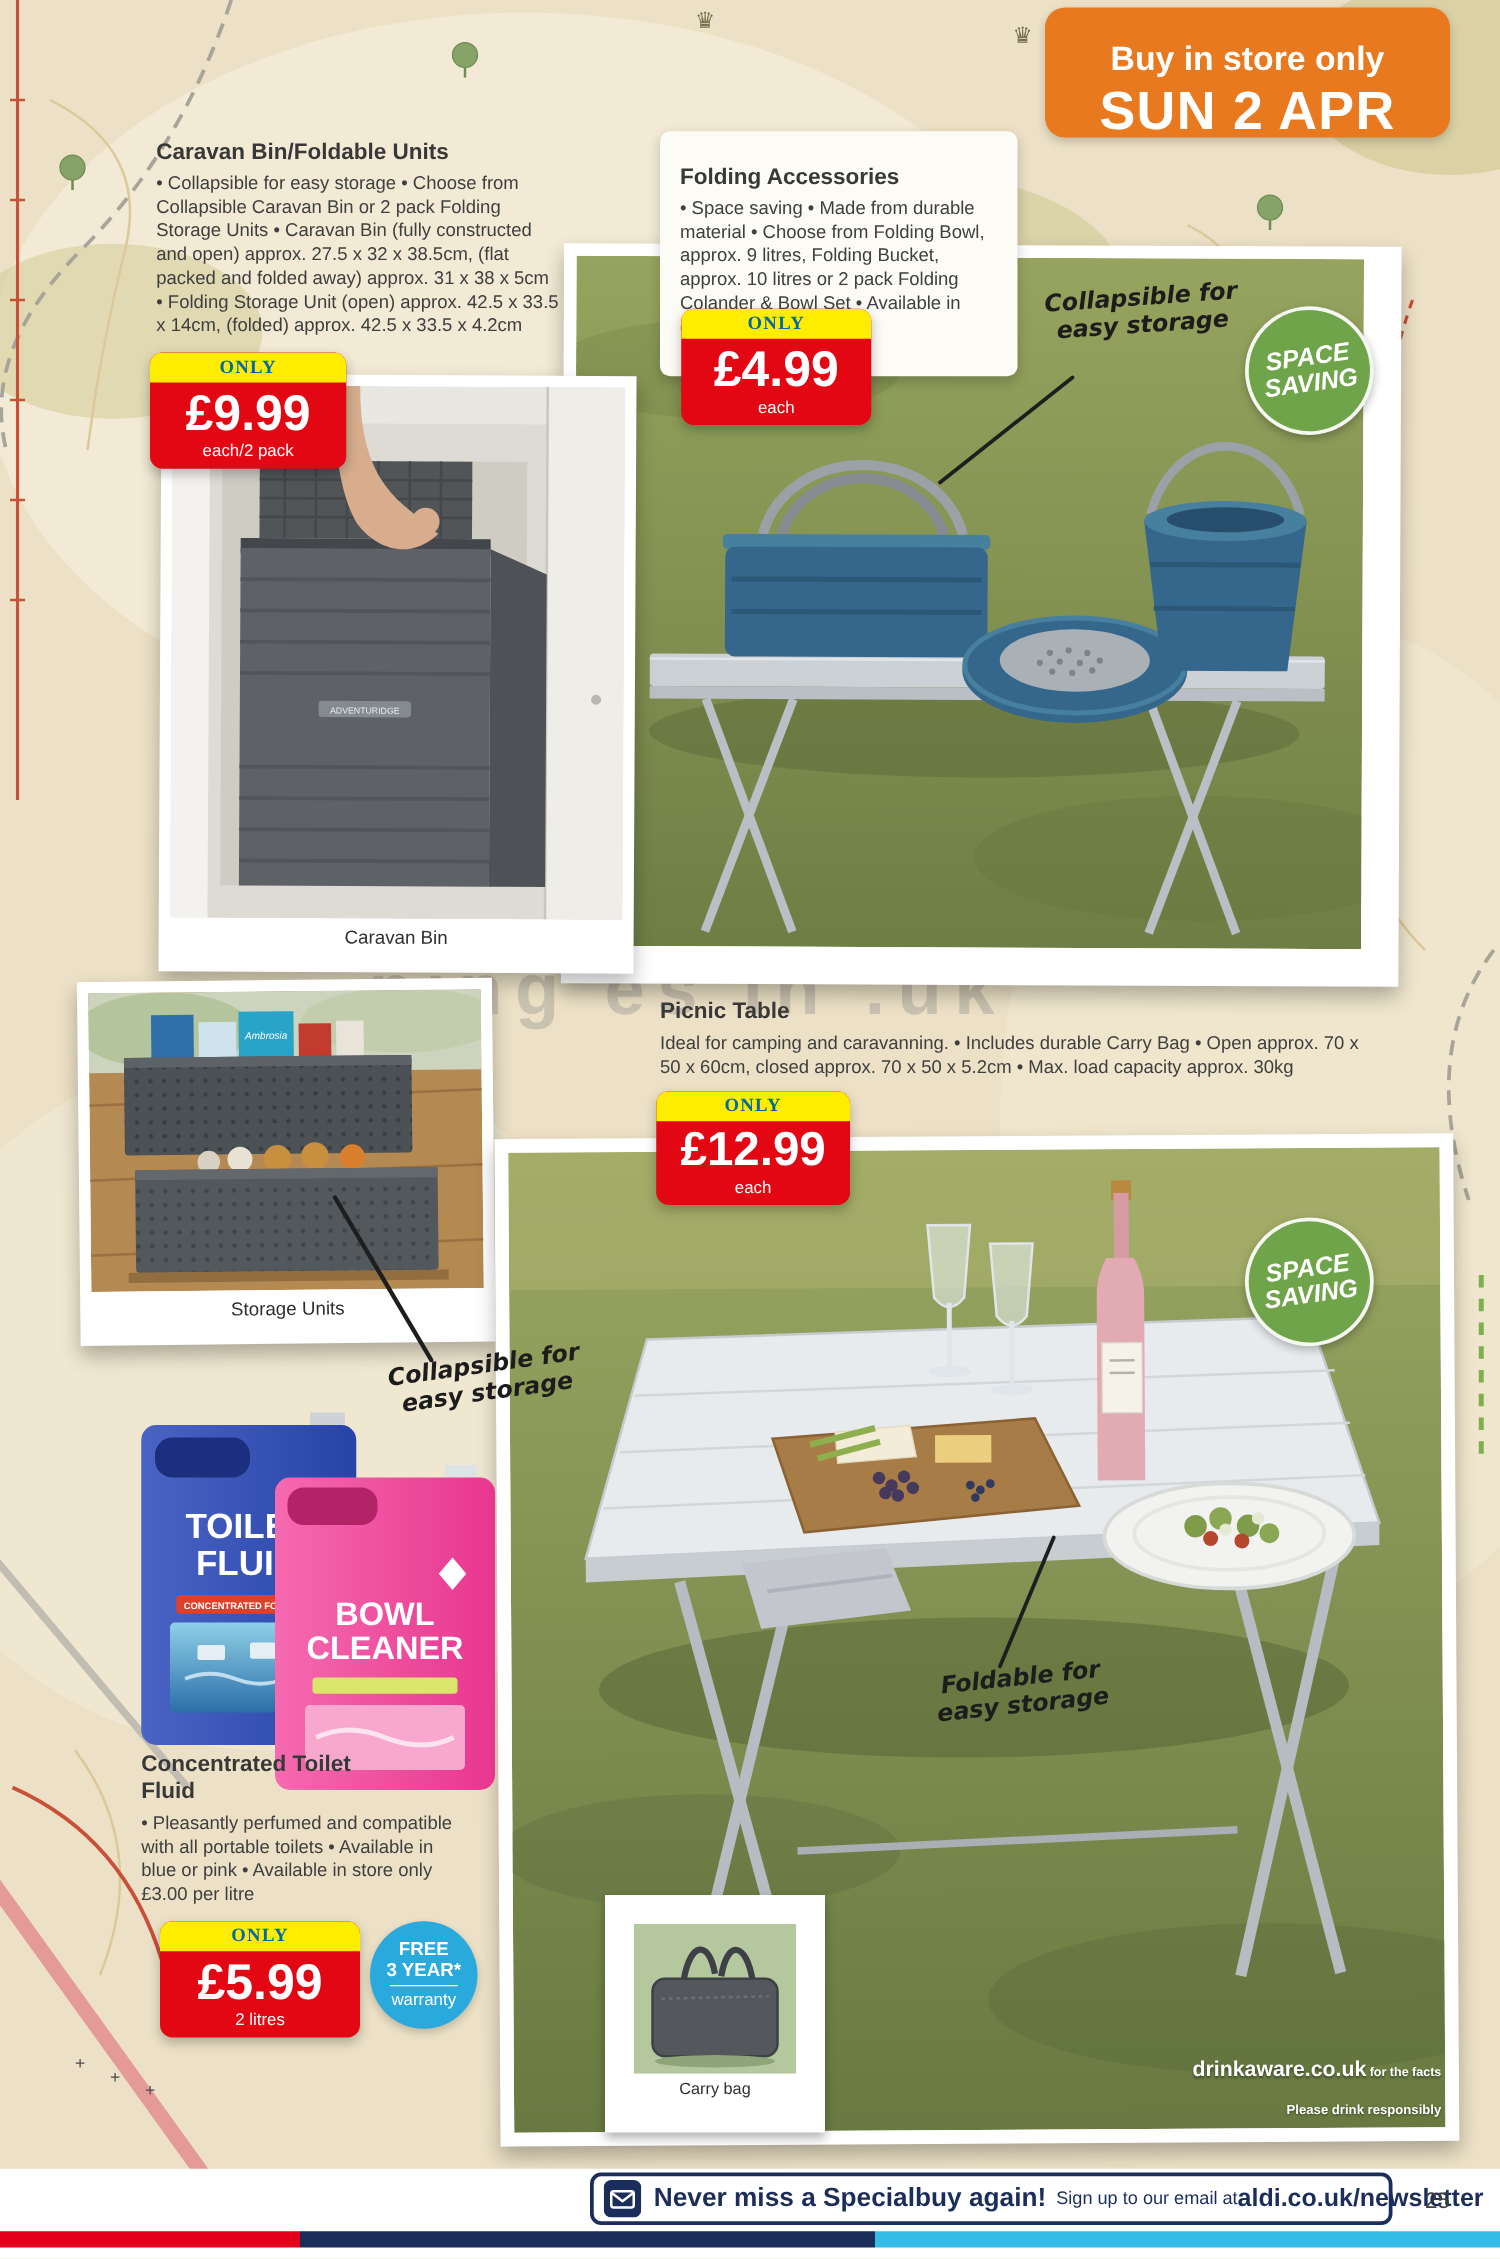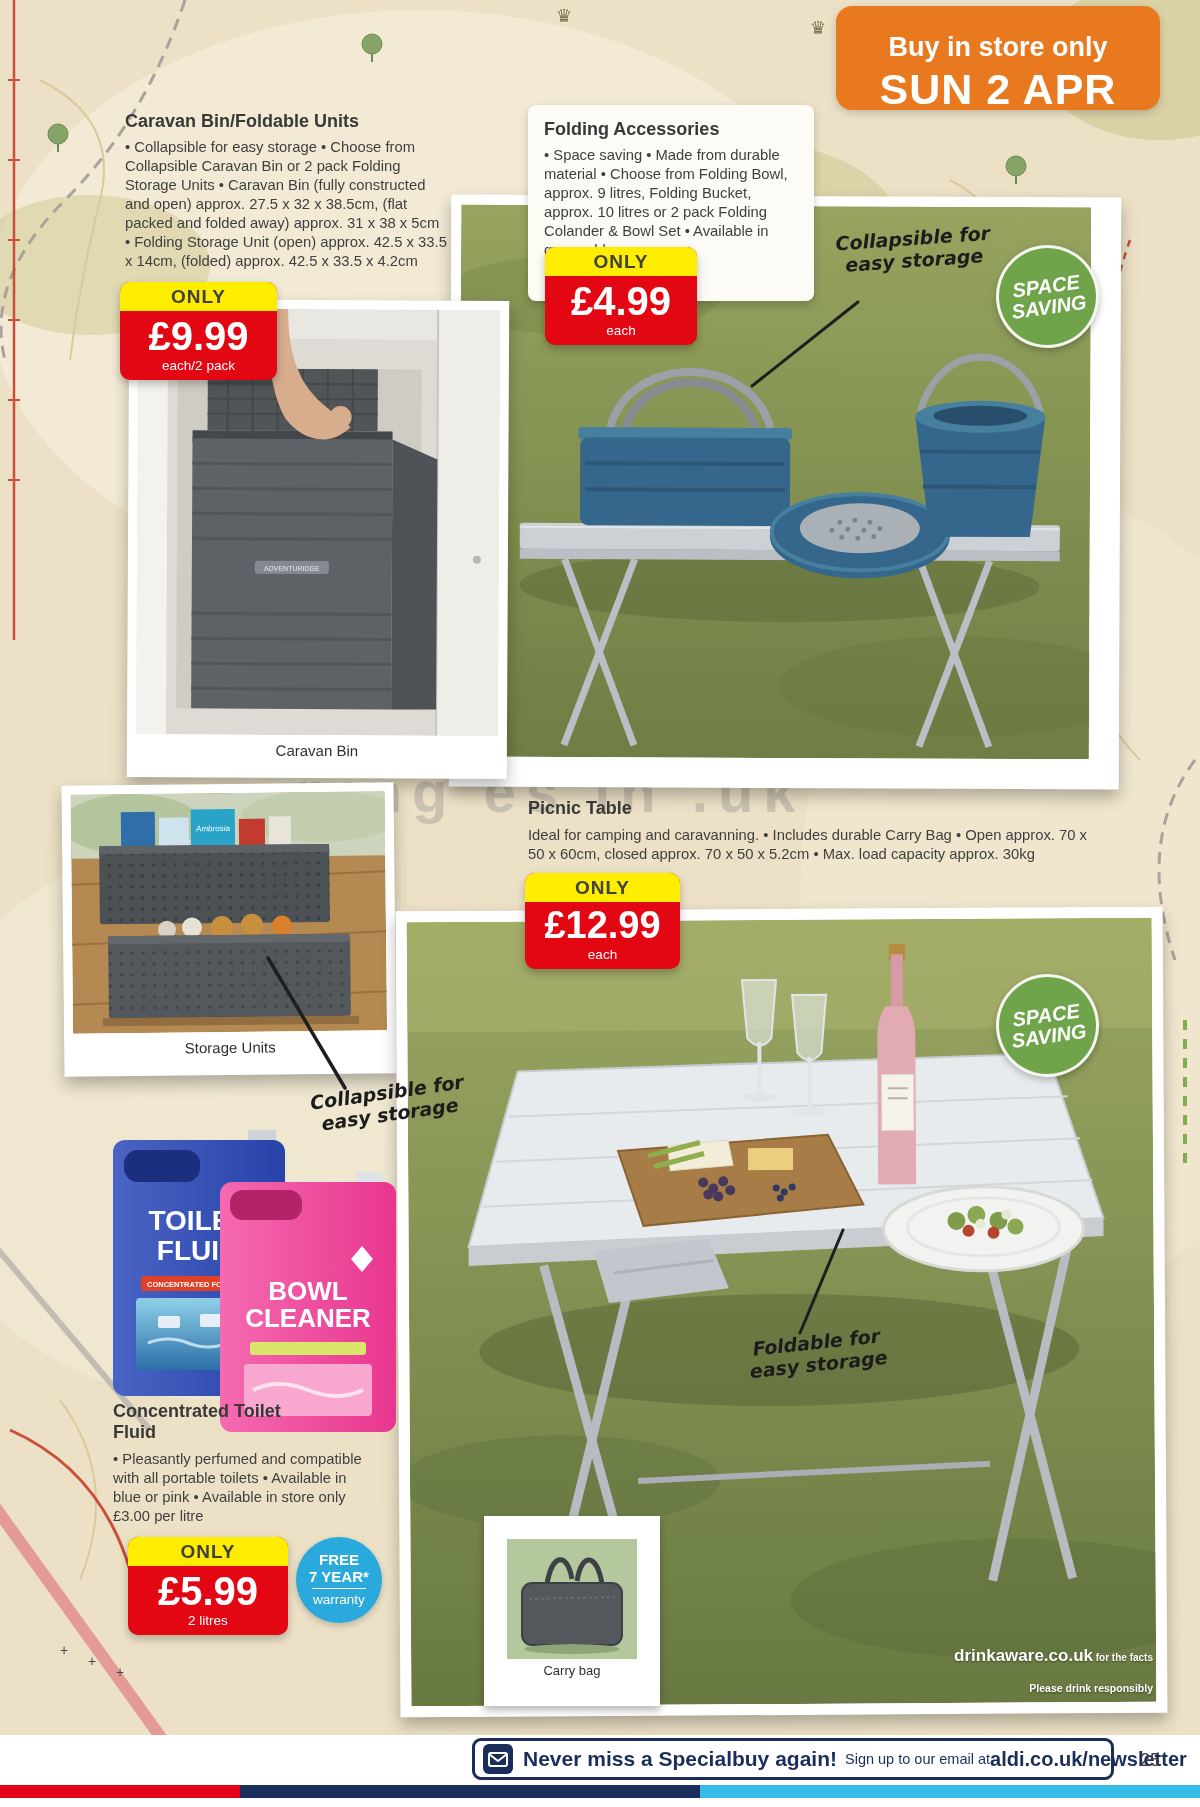--- a/index.html
+++ b/index.html
@@ -26,33 +26,33 @@
   .banner .l1{font-size:27px;font-weight:bold;margin-top:26px;}
   .banner .l2{font-size:43px;font-weight:bold;letter-spacing:1px;margin-top:2px;}
 
   
   .prod-title{position:absolute;z-index:3;font-size:18px;font-weight:bold;color:#383838;line-height:1.15;}
   .prod-body{position:absolute;z-index:3;font-size:14.8px;line-height:19px;color:#3f3f3f;}
 
   
   .badge{position:absolute;z-index:6;border-radius:10px;overflow:hidden;text-align:center;
          background:var(--aldi-red,#e30613);box-shadow:0 4px 9px rgba(0,0,0,.25);}
-  .badge .only{background:var(--badge-yellow,#ffed00);color:#404040;font-weight:bold;font-size:19px;
-               letter-spacing:1px;padding:4px 0 3px;}
+  .badge .only{background:var(--badge-yellow,#ffed00);color:#0369a1;font-weight:bold;font-size:15px;
+               letter-spacing:1px;padding:4px 0 3px;font-family:Liberation Serif, serif;}
   .badge .amount{color:#fff;font-weight:bold;font-size:40px;line-height:1.05;padding-top:4px;}
   .badge .unit{color:#fff;font-size:13.5px;padding:1px 0 7px;}
 
   
   .polaroid{position:absolute;background:#fff;z-index:2;box-shadow:0 8px 16px rgba(0,0,0,.28);}
   .polaroid .caption{text-align:center;font-size:15px;color:#2f2f2f;line-height:32px;height:32px;}
 
   
   .card{position:absolute;left:528px;top:105px;width:286px;height:196px;z-index:3;background:#fcfbf5;
         border-radius:8px;box-shadow:0 4px 10px rgba(0,0,0,.2);}
-  .card .prod-title-in{font-size:18px;font-weight:bold;color:#383838;margin:14px 0 6px 16px;}
+  .card .prod-title-in{font-size:18px;font-weight:bold;color:#383838;margin:26px 0 6px 16px;}
   .card .prod-body-in{font-size:14.8px;line-height:19px;color:#3f3f3f;margin:0 14px 0 16px;}
 
   
   .roundel{position:absolute;z-index:5;width:97px;height:97px;border-radius:50%;
            background:var(--green-roundel,#6fa44a);border:3px solid rgba(255,255,255,.92);
            color:#fff;font-weight:bold;font-style:italic;font-size:20px;line-height:1.05;
            display:flex;align-items:center;justify-content:center;text-align:center;
            transform:rotate(-8deg);box-shadow:0 3px 7px rgba(0,0,0,.25);}
 
   
@@ -489,21 +489,21 @@
   <div class="prod-body" style="left:113px;top:1450px;width:254px;">• Pleasantly perfumed and compatible with all portable toilets • Available in blue or pink • Available in store only £3.00 per litre</div>
 
   <div class="badge" style="left:128px;top:1537px;width:160px;">
     <div class="only">ONLY</div>
     <div class="amount">£5.99</div>
     <div class="unit">2 litres</div>
   </div>
 
   <div class="warranty">
     <div class="w1">FREE</div>
-    <div class="w2">7 YEAR*</div>
+    <div class="w2">3 YEAR*</div>
     <div class="div"></div>
     <div class="w3">warranty</div>
   </div>
 
   <svg class="arrows" width="1200" height="1807" viewBox="0 0 1200 1807">
     <line x1="858" y1="302" x2="752" y2="386" stroke="#1e1e1e" stroke-width="3" stroke-linecap="round"></line>
     <line x1="268" y1="958" x2="345" y2="1088" stroke="#1e1e1e" stroke-width="3.5" stroke-linecap="round"></line>
     <line x1="843" y1="1230" x2="800" y2="1333" stroke="#1e1e1e" stroke-width="3" stroke-linecap="round"></line>
   </svg>
 

